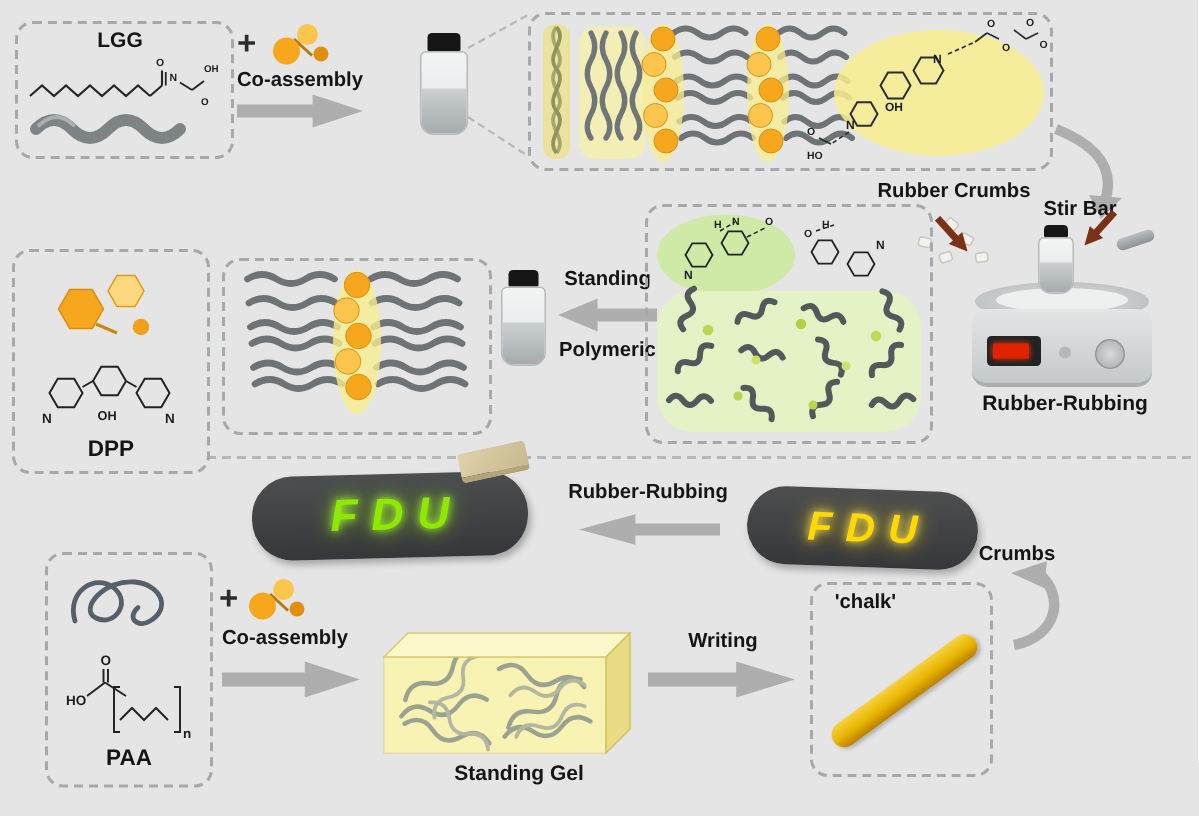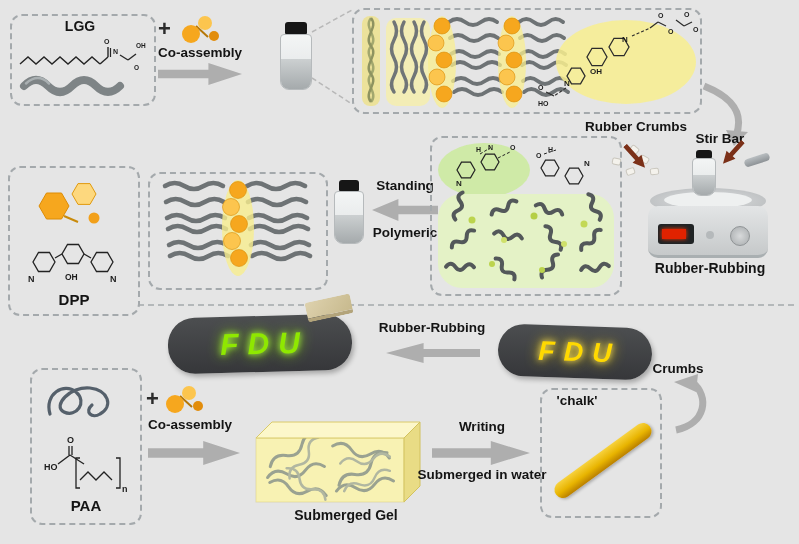--- a/index.html
+++ b/index.html
@@ -332,23 +332,22 @@
         <path d="M 84 68 q 9.666666666666666 -9 19.333333333333332 0 q 9.666666666666666 9 19.333333333333332 0 q 9.666666666666666 -9 19.333333333333332 0" stroke="#5d7187" stroke-width="3" fill="none" stroke-linecap="round" transform="rotate(-10 113 68)"></path>
         <path d="M 27 40 q 8.333333333333334 -8 16.666666666666668 0 q 8.333333333333334 8 16.666666666666668 0 q 8.333333333333334 -8 16.666666666666668 0" stroke="#8494a2" stroke-width="2.5" fill="none" stroke-linecap="round" transform="rotate(-55 52 40)"></path>
         <path d="M 88 42 q 8.333333333333334 -8 16.666666666666668 0 q 8.333333333333334 8 16.666666666666668 0 q 8.333333333333334 -8 16.666666666666668 0" stroke="#8494a2" stroke-width="2.5" fill="none" stroke-linecap="round" transform="rotate(-8 113 42)"></path>
         <path d="M 29 66 q 8.333333333333334 -8 16.666666666666668 0 q 8.333333333333334 8 16.666666666666668 0 q 8.333333333333334 -8 16.666666666666668 0" stroke="#8494a2" stroke-width="2.5" fill="none" stroke-linecap="round" transform="rotate(39 54 66)"></path>
         <path d="M 90 63 q 8.333333333333334 -8 16.666666666666668 0 q 8.333333333333334 8 16.666666666666668 0 q 8.333333333333334 -8 16.666666666666668 0" stroke="#8494a2" stroke-width="2.5" fill="none" stroke-linecap="round" transform="rotate(-24 115 63)"></path>
       </g>
     <rect x="4" y="20" width="148" height="64" fill="var(--gel-yellow,#f6eda0)" opacity="0.4" stroke="#d2c25e"></rect>
     <polygon points="4,20 20,4 168,4 152,20" fill="#fcf7ca" stroke="#d9ca6a"></polygon>
     <polygon points="152,20 168,4 168,68 152,84" fill="#e9dc85" stroke="#d2c25e"></polygon>
   </svg>
-  <div class="lbl" style="left:276px;top:508px;width:140px;font-size:14px">Submerged Gel</div>
+  <div class="lbl" style="left:276px;top:508px;width:140px;font-size:14px">Standing Gel</div>
 
   <div class="lbl" style="left:450px;top:420px;width:64px">Writing</div>
   <div class="block-arrow ar-right" style="left:432px;top:440px;width:98px;height:26px"></div>
-  <div class="lbl" style="left:402px;top:468px;width:160px">Submerged in water</div>
 
   <div class="dashed" style="left:540px;top:388px;width:122px;height:130px"></div>
   <div class="lbl" style="left:532px;top:394px;width:90px">'chalk'</div>
   <div class="abs" style="left:545px;top:452px;width:116px;height:17px;border-radius:9px;background:linear-gradient(180deg,#f7d23e,var(--chalk-yellow,#e8b400) 55%,#b97f00);box-shadow:1px 2px 3px rgba(0,0,0,.25);transform:rotate(-36deg)"></div>
 
 </div>
 
 </body></html>

